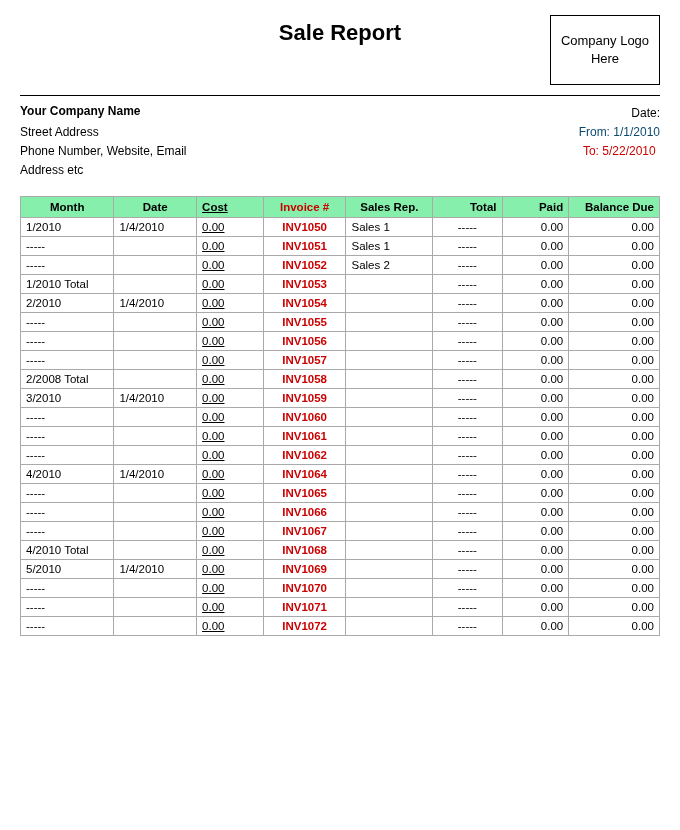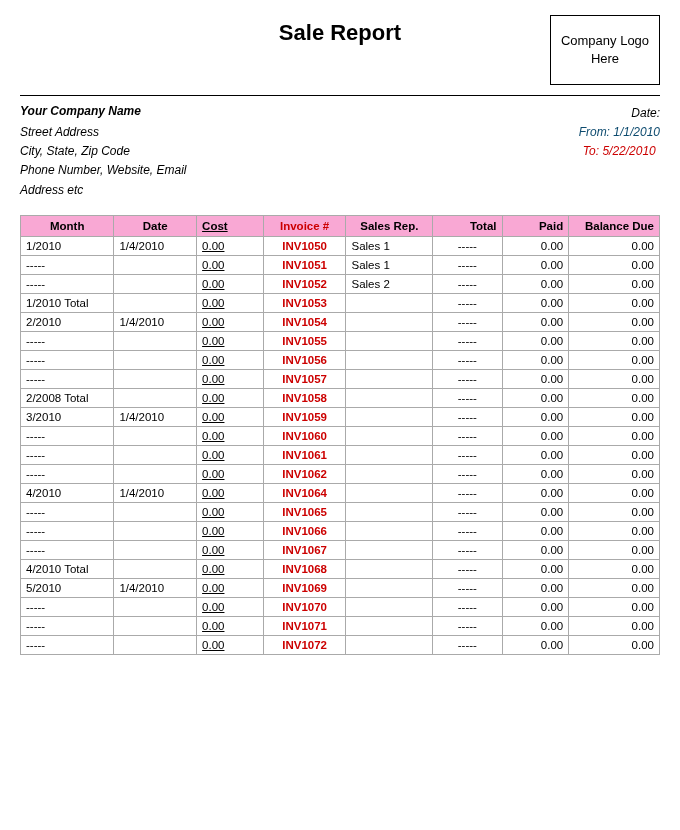--- a/index.html
+++ b/index.html
@@ -34,21 +34,20 @@
       justify-content: center;
       text-align: center;
       font-size: 13px;
       line-height: 1.4;
       flex-shrink: 0;
     }
     .company-info-section {
       display: flex;
       justify-content: space-between;
       margin-bottom: 15px;
-      font-style: italic;
     }
     .company-left {
       flex: 1;
     }
     .company-name {
       font-weight: bold;
       margin-bottom: 5px;
     }
     .company-address {
       line-height: 1.6;
@@ -66,21 +65,21 @@
     .date-to {
       color: #cc0000;
       text-align: center;
     }
     table {
       width: 100%;
       border-collapse: collapse;
       font-size: 11.5px;
     }
     thead th {
-      background-color: #f9a8d4;
+      background-color: #86efac;
       border: 1px solid #aaa;
       padding: 4px 5px;
       text-align: center;
       font-weight: bold;
     }
     tbody td {
       border: 1px solid #aaa;
       padding: 3px 5px;
     }
     .col-month { width: 70px; }
@@ -106,21 +105,20 @@
   <div class="logo-box">Company Logo Here</div>
 </div>
 
 <div class="divider-line"></div>
 
 <div class="company-info-section">
   <div class="company-left">
     <div class="company-name">Your Company Name</div>
     <div class="company-address">
       <div>Street Address</div>
-      <div>City, State, Zip Code</div>
       <div>Phone Number, Website, Email</div>
       <div>Address etc</div>
     </div>
   </div>
   <div class="date-section">
     <div class="date-label">Date:</div>
     <div class="date-from">From: 1/1/2010</div>
     <div class="date-to">To: 5/22/2010</div>
   </div>
 </div>

